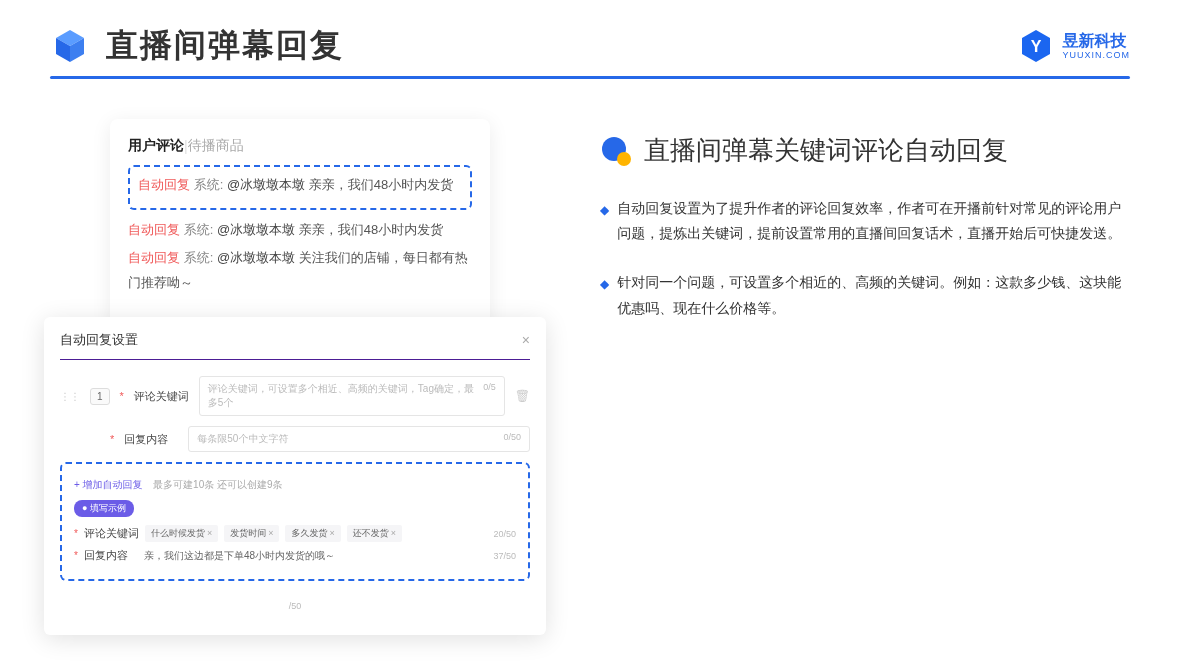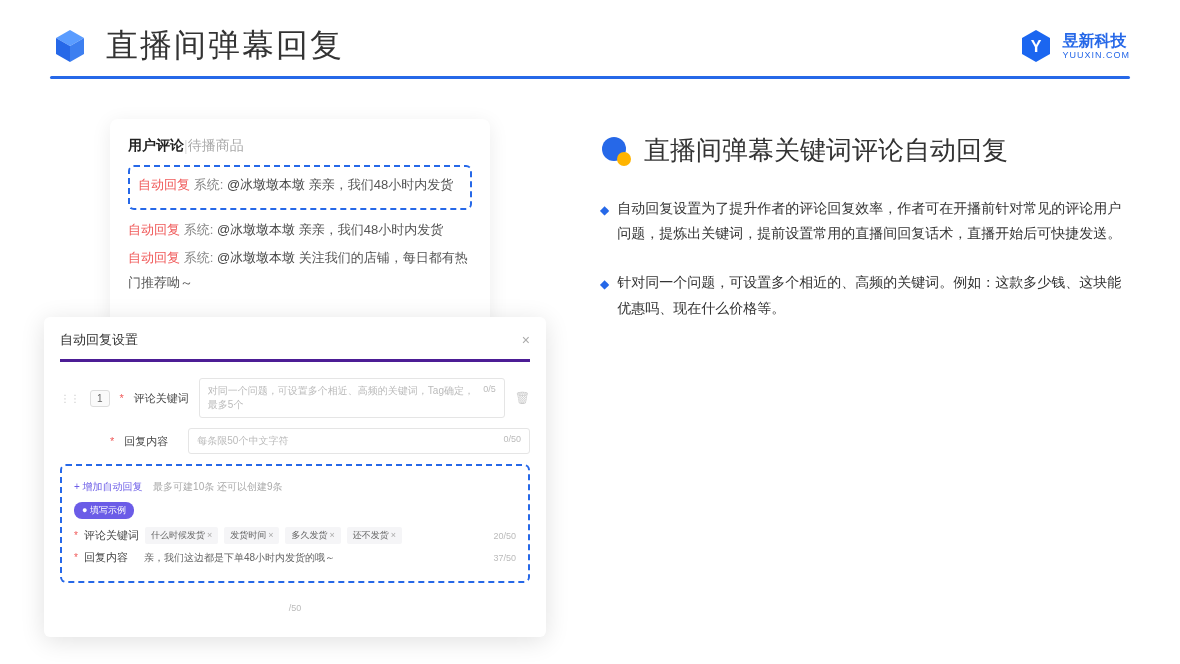--- a/index.html
+++ b/index.html
@@ -1,40 +1,40 @@
 <!DOCTYPE html>
 <html><head>
 <meta charset="utf-8">
 <style>
 *{box-sizing:border-box;margin:0;padding:0}
 body{font-family:"Microsoft YaHei","PingFang SC",Arial,sans-serif;width:1180px;height:664px;background:#fff;position:relative;overflow:hidden}
 .slide{width:100%;height:100%;position:relative;padding:24px 50px}
 .header{display:flex;align-items:center;justify-content:space-between;margin-bottom:8px}
 .header-left{display:flex;align-items:center;gap:16px}
 .cube-icon{width:40px;height:40px;position:relative}
-.title{font-size:32px;color:#333;font-weight:400;letter-spacing:2px}
+.title{font-size:32px;color:#333;font-weight:700;letter-spacing:2px}
 .header-right{display:flex;align-items:center;gap:8px}
 .logo-icon{width:36px;height:36px}
 .brand-text{font-size:16px;color:#2668e8;font-weight:600;line-height:1.1}
 .brand-sub{font-size:9px;color:#2668e8;letter-spacing:1px}
 .divider{height:3px;background:#2668e8;width:100%;margin-bottom:40px;border-radius:2px}
 .content{display:flex;gap:50px;align-items:flex-start}
 .left{position:relative;width:500px;height:470px}
 .card1{position:absolute;top:0;left:60px;width:380px;background:#fff;border-radius:8px;box-shadow:0 4px 20px rgba(0,0,0,0.08);padding:18px 18px 24px}
 .tabs{display:flex;font-size:14px;margin-bottom:10px;align-items:center}
 .tab-active{color:#222;font-weight:600}
 .tab{color:#aaa}
 .tab-sep{color:#e0e0e0}
 .comment{font-size:13px;line-height:1.9;color:#555;margin-bottom:4px}
 .tag-auto{color:#f05a5a;font-weight:500}
 .tag-sys{color:#888}
 .tag-user{color:#444}
 .highlight-box{border:2px dashed #2668e8;border-radius:6px;padding:6px 8px;margin-bottom:8px}
 .card2{position:absolute;top:198px;left:-6px;width:502px;background:#fff;border-radius:6px;box-shadow:0 4px 24px rgba(0,0,0,0.12);padding:14px 16px 22px}
-.card2-header{display:flex;justify-content:space-between;align-items:center;border-bottom:3px solid #4c1d95;padding-bottom:10px;margin-bottom:16px}
+.card2-header{display:flex;justify-content:space-between;align-items:center;border-bottom:1px solid #4c1d95;padding-bottom:10px;margin-bottom:16px}
 .card2-title{font-size:13px;color:#333;font-weight:500}
 .close-x{color:#aaa;font-size:14px;cursor:pointer}
 .form-row{display:flex;align-items:center;gap:10px;margin-bottom:10px;font-size:11px}
 .drag-dots{color:#ccc;font-size:10px}
 .num-box{border:1px solid #ddd;border-radius:3px;padding:2px 6px;font-size:10px;color:#666;background:#fafafa}
 .req-dot{color:#f05a5a}
 .lbl{color:#444;font-size:11px;min-width:54px}
 .input-box{flex:1;border:1px solid #e5e5e5;border-radius:3px;padding:5px 8px;display:flex;justify-content:space-between;background:#fff}
 .input-ph{color:#bbb;font-size:10px}
 .input-val{color:#666;font-size:10px}
@@ -120,21 +120,21 @@
     <div class="card2-header">
      <span class="card2-title">自动回复设置</span>
      <span class="close-x">×</span>
     </div>
     <div class="form-row">
      <span class="drag-dots">⋮⋮</span>
      <span class="num-box">1</span>
      <span class="req-dot">*</span>
      <span class="lbl">评论关键词</span>
      <div class="input-box">
-      <span class="input-ph">对同一个问题，可设置多个相近、高频的关键词，Tag确定，最多5个</span>
+      <span class="input-ph">评论关键词，可设置多个相近、高频的关键词，Tag确定，最多5个</span>
       <span class="cnt">0/5</span>
      </div>
      <span class="trash">🗑</span>
     </div>
     <div class="form-row" style="padding-left:50px">
      <span class="req-dot">*</span>
      <span class="lbl">回复内容</span>
      <div class="input-box">
       <span class="input-ph">每条限50个中文字符</span>
       <span class="cnt">0/50</span>

